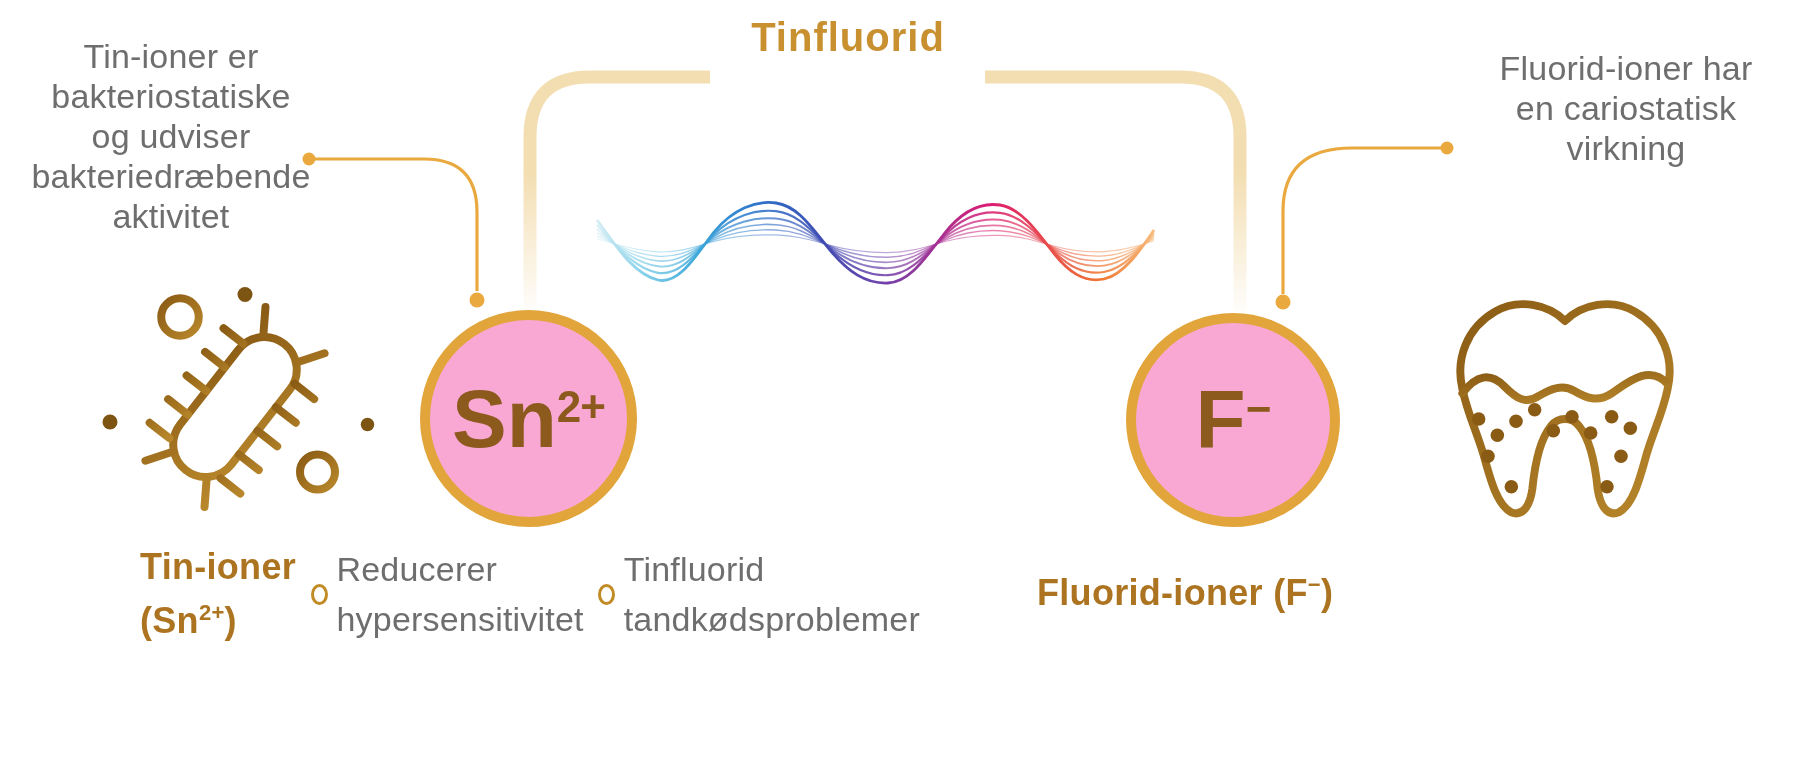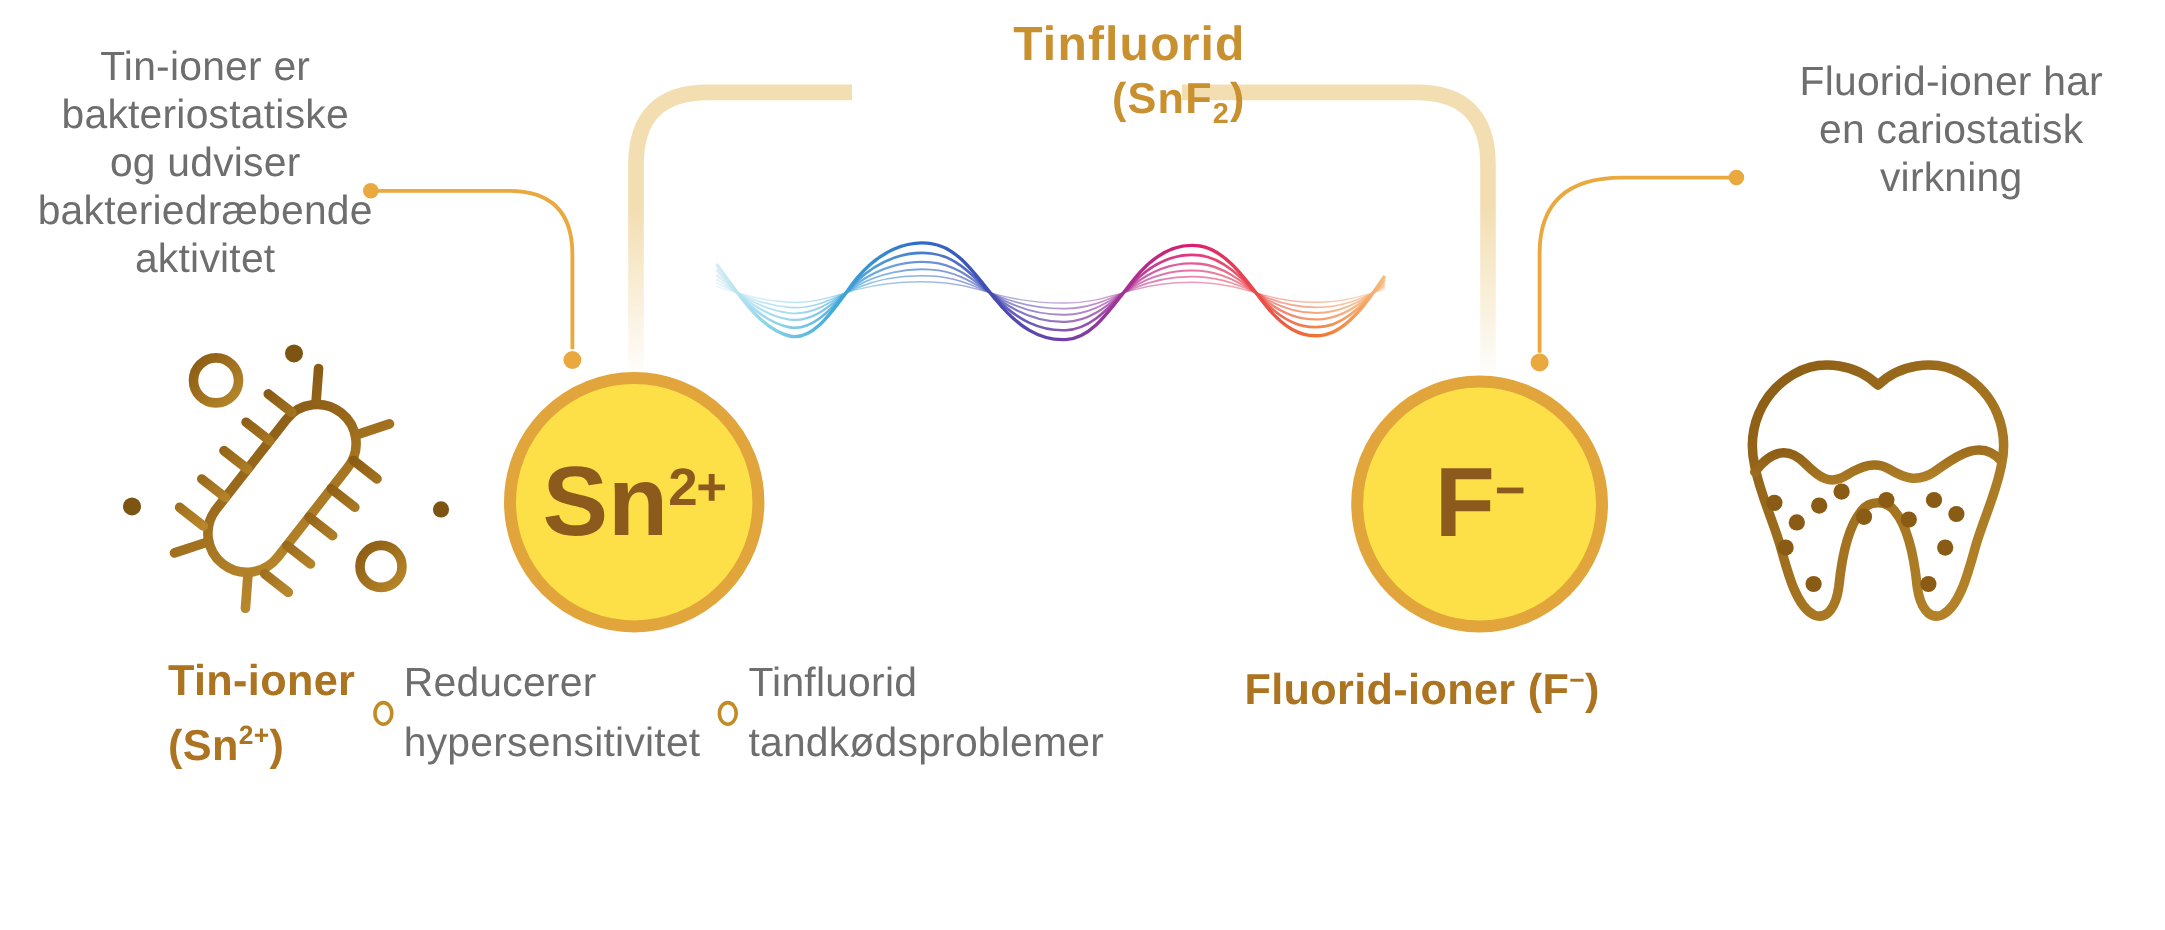--- a/index.html
+++ b/index.html
@@ -2,39 +2,39 @@
 <html><head>
 <meta charset="utf-8">
 <style>
   html,body{margin:0;padding:0;background:#ffffff;}
   #canvas{
     position:relative;width:1804px;height:775px;background:#ffffff;overflow:hidden;
     font-family:"Liberation Sans","DejaVu Sans",sans-serif;
   }
   .abs{position:absolute;}
   
-  .title-block{left:658px;top:14px;width:380px;text-align:right;color:#C8902F;}
+  .title-block{left:658px;top:14px;width:380px;text-align:center;color:#C8902F;}
   .title-name{font-size:40px;font-weight:700;letter-spacing:1px;line-height:46px;}
   .title-formula{font-size:36px;font-weight:700;letter-spacing:1px;line-height:40px;margin-top:2px;}
   .title-formula sub{font-size:24px;}
   
   .note{color:#6E6E6E;font-size:34px;line-height:40px;text-align:center;white-space:pre-line;letter-spacing:0.2px;}
   .note-left{left:-5px;top:36px;width:352px;}
   .note-right{left:1446px;top:48px;width:360px;}
   
   .ion-circle{box-sizing:border-box;border:10px solid #E2A53C;border-radius:50%;
-              display:flex;align-items:center;justify-content:center;background:#fde047;}
+              display:flex;align-items:center;justify-content:center;background:#f9a8d4;}
   .ion-sn{left:420px;top:310px;width:217px;height:217px;}
   .ion-f{left:1126px;top:313px;width:214px;height:214px;}
   .ion-symbol{color:#8C5A1D;font-size:82px;font-weight:700;line-height:1;}
   .ion-symbol sup{font-size:44px;position:relative;top:4px;letter-spacing:-1px;}
   
   .info{display:flex;flex-direction:row;align-items:center;}
   .info-tin{left:140px;top:544px;width:780px;}
-  .info-f{left:1037px;top:544px;width:400px;}
+  .info-f{left:1037px;top:562px;width:400px;}
   .info-heading{color:#AC7420;font-size:36px;font-weight:700;line-height:46px;letter-spacing:0.3px;}
   .info-heading sup{font-size:22px;}
   .bullet{display:flex;align-items:center;color:#6E6E6E;font-size:34px;line-height:50px;letter-spacing:0.2px;}
   .bullet-marker{box-sizing:border-box;width:17px;height:21px;border:3.5px solid #C18C26;border-radius:50%;
                  margin-right:9px;flex:0 0 auto;}
   
   .layer{left:0;top:0;pointer-events:none;}
 </style>
 </head>
 <body>
@@ -86,21 +86,20 @@
       <path vector-effect="non-scaling-stroke" stroke-width="1.4" opacity="0.55" transform="matrix(1 0 0 0.34 0 161.0)" d="M 597 220 C 612 240 632 274 658 280 C 680 285 698 252 714 232 C 733 209 756 200 776 203 C 798 206 812 228 830 250 C 848 272 866 284 888 283 C 910 282 925 258 944 234 C 962 211 980 202 1000 205 C 1020 208 1036 230 1052 251 C 1068 272 1084 283 1104 279 C 1124 275 1142 248 1154 230"></path>
       <path vector-effect="non-scaling-stroke" stroke-width="1.6" opacity="0.62" transform="matrix(1 0 0 0.47 0 129.3)" d="M 597 220 C 612 240 632 274 658 280 C 680 285 698 252 714 232 C 733 209 756 200 776 203 C 798 206 812 228 830 250 C 848 272 866 284 888 283 C 910 282 925 258 944 234 C 962 211 980 202 1000 205 C 1020 208 1036 230 1052 251 C 1068 272 1084 283 1104 279 C 1124 275 1142 248 1154 230"></path>
       <path vector-effect="non-scaling-stroke" stroke-width="1.9" opacity="0.72" transform="matrix(1 0 0 0.62 0 92.7)" d="M 597 220 C 612 240 632 274 658 280 C 680 285 698 252 714 232 C 733 209 756 200 776 203 C 798 206 812 228 830 250 C 848 272 866 284 888 283 C 910 282 925 258 944 234 C 962 211 980 202 1000 205 C 1020 208 1036 230 1052 251 C 1068 272 1084 283 1104 279 C 1124 275 1142 248 1154 230"></path>
       <path vector-effect="non-scaling-stroke" stroke-width="2.2" opacity="0.88" transform="matrix(1 0 0 0.8 0 48.8)" d="M 597 220 C 612 240 632 274 658 280 C 680 285 698 252 714 232 C 733 209 756 200 776 203 C 798 206 812 228 830 250 C 848 272 866 284 888 283 C 910 282 925 258 944 234 C 962 211 980 202 1000 205 C 1020 208 1036 230 1052 251 C 1068 272 1084 283 1104 279 C 1124 275 1142 248 1154 230"></path>
       <path vector-effect="non-scaling-stroke" stroke-width="2.8" d="M 597 220 C 612 240 632 274 658 280 C 680 285 698 252 714 232 C 733 209 756 200 776 203 C 798 206 812 228 830 250 C 848 272 866 284 888 283 C 910 282 925 258 944 234 C 962 211 980 202 1000 205 C 1020 208 1036 230 1052 251 C 1068 272 1084 283 1104 279 C 1124 275 1142 248 1154 230"></path>
     </g>
   </svg>
 
   <div class="abs title-block">
     <div class="title-name">Tinfluorid</div>
-    <div class="title-formula"><span>(SnF</span><sub>2</sub><span>)</span></div>
   </div>
 
   <div class="abs note note-left">Tin-ioner er
 bakteriostatiske
 og udviser
 bakteriedræbende
 aktivitet</div>
   <div class="abs note note-right">Fluorid-ioner har
 en cariostatisk
 virkning</div>

